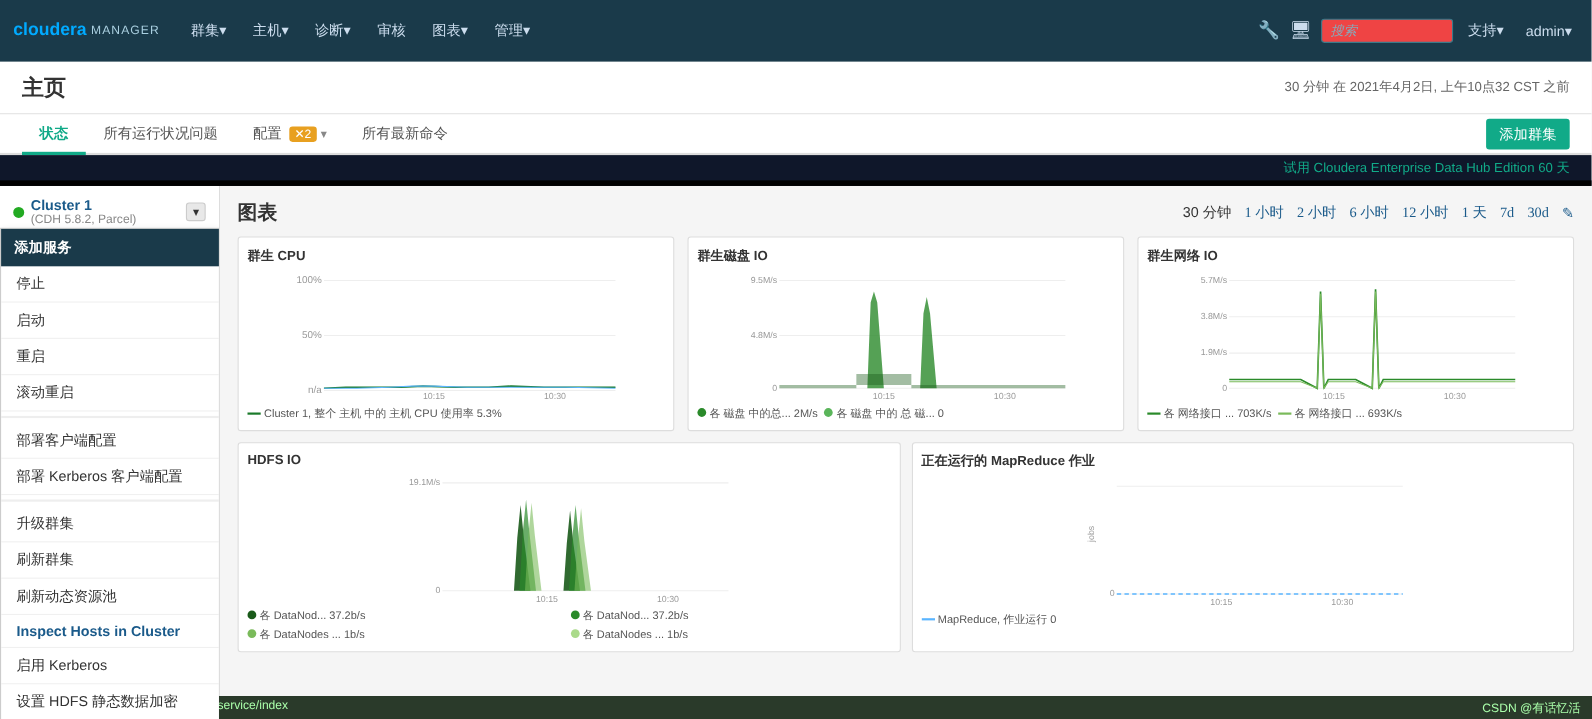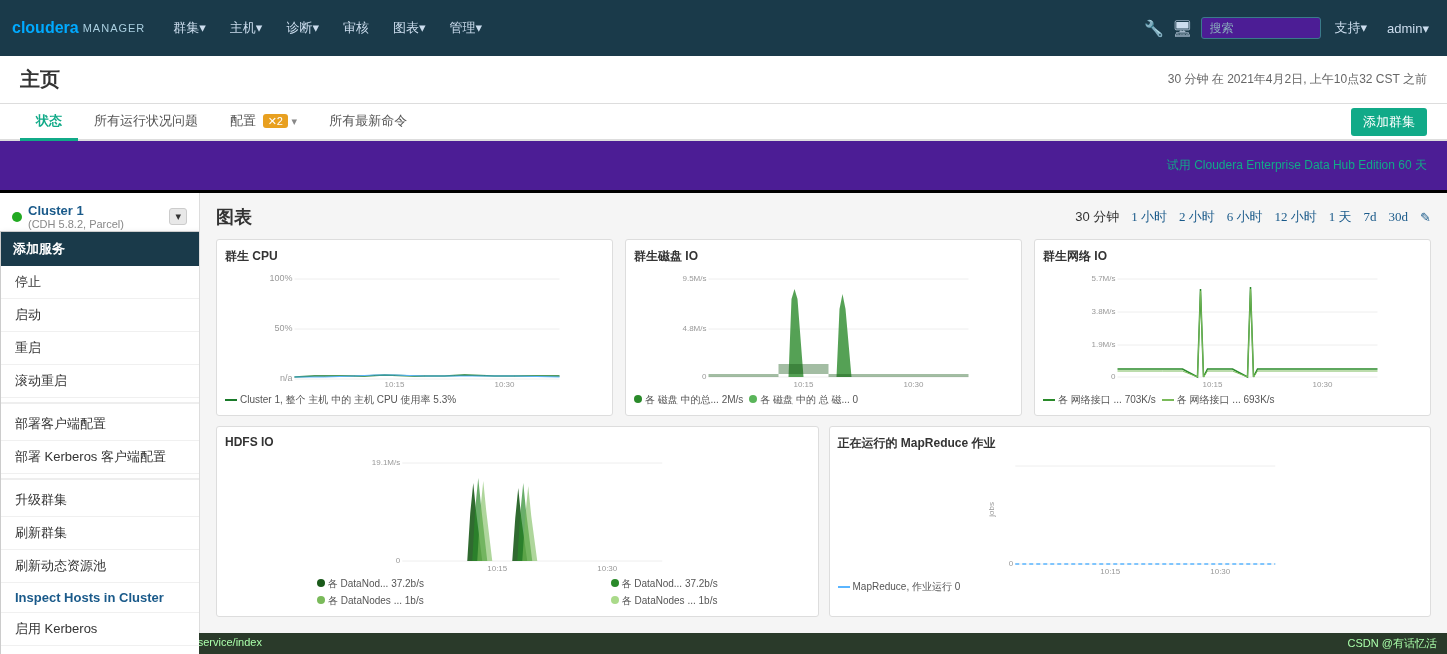--- a/index.html
+++ b/index.html
@@ -23,22 +23,22 @@
       margin-right: 12px;
     }
     .logo-cloudera { color: #fff; font-size: 16px; font-weight: bold; }
     .logo-manager { color: #aacfe0; font-size: 11px; letter-spacing: 1px; text-transform: uppercase; }
     .nav-item {
       color: #cde; font-size: 13px; cursor: pointer; padding: 0 8px; height: 40px;
       display: flex; align-items: center; gap: 3px;
     }
     .nav-right { margin-left: auto; display: flex; align-items: center; gap: 8px; }
     .search-box {
-      background: #4c1d95; border: 1px solid #3a7a8a; color: #fff;
-      padding: 3px 8px; border-radius: 3px; font-size: 12px; width: 120px;
+      background: #ef4444; border: 1px solid #3a7a8a; color: #fff;
+      padding: 3px 8px; border-radius: 3px; font-size: 12px; width: 120px; font-style: italic;
     }
     .search-box::placeholder { color: #8ab; }
     .nav-btn { color: #cde; font-size: 13px; cursor: pointer; padding: 0 6px; }
 
     
     .main-container { display: flex; flex-direction: column; height: calc(100vh - 40px); overflow: hidden; }
 
     .page-header {
       background: #fff; padding: 10px 20px; border-bottom: 1px solid #ddd;
       display: flex; justify-content: space-between; align-items: center;
@@ -58,22 +58,22 @@
     .tab-badge {
       background: #e8a020; color: #fff; border-radius: 3px;
       padding: 1px 5px; font-size: 11px; margin-left: 3px;
     }
     .tab-add-btn {
       margin-left: auto; background: #1a8; color: #fff; border: none;
       padding: 5px 12px; border-radius: 3px; cursor: pointer; font-size: 13px;
     }
 
     .try-banner {
-      background: #4c1d95; text-align: right; padding: 16px 20px;
-      font-size: 12px; color: #1a8; border-bottom: 3px solid #000000;
+      background: #0f172a; text-align: right; padding: 3px 20px;
+      font-size: 12px; color: #1a8; border-bottom: 5px solid #000000;
     }
 
     
     .body-content {
       display: flex; flex: 1; overflow: hidden;
     }
 
     
     .sidebar {
       width: 200px; background: #fff; border-right: 1px solid #ddd;
@@ -406,21 +406,21 @@
               <text x="230" y="118" font-size="8" fill="#999">10:30</text>
 
               <polygon points="95,108 100,108 103,60 106,30 109,60 115,108" fill="#1a5a1a" opacity="0.9"></polygon>
               <polygon points="100,108 105,108 108,55 111,25 114,55 120,108" fill="#2a8a2a" opacity="0.7"></polygon>
               <polygon points="105,108 110,108 113,58 116,28 119,58 125,108" fill="#7aba5a" opacity="0.6"></polygon>
               <polygon points="140,108 145,108 148,65 151,35 154,65 160,108" fill="#1a5a1a" opacity="0.9"></polygon>
               <polygon points="145,108 150,108 153,60 156,30 159,60 165,108" fill="#2a8a2a" opacity="0.7"></polygon>
               <polygon points="150,108 155,108 158,63 161,33 164,63 170,108" fill="#7aba5a" opacity="0.6"></polygon>
             </svg>
           </div>
-          <div class="chart-legend" style="display:grid;grid-template-columns:1fr 1fr;gap:3px;text-align:center;">
+          <div class="chart-legend" style="display:grid;grid-template-columns:1fr 1fr;gap:3px;">
             <span><span class="legend-dot" style="background:#1a5a1a;"></span><span>各 DataNod... 37.2b/s</span></span>
             <span><span class="legend-dot" style="background:#2a8a2a;"></span><span>各 DataNod... 37.2b/s</span></span>
             <span><span class="legend-dot" style="background:#7aba5a;"></span><span>各 DataNodes ... 1b/s</span></span>
             <span><span class="legend-dot" style="background:#aada8a;"></span><span>各 DataNodes ... 1b/s</span></span>
           </div>
         </div>
 
         <div class="chart-card">
           <div class="chart-title">正在运行的 MapReduce 作业</div>
           <div class="chart-area">

